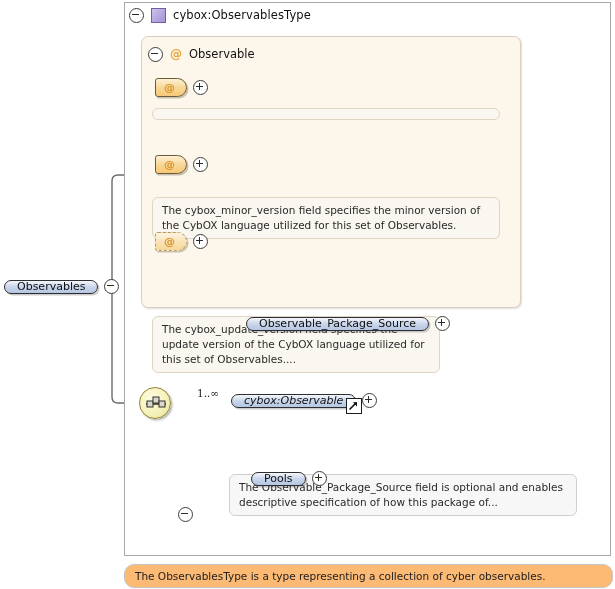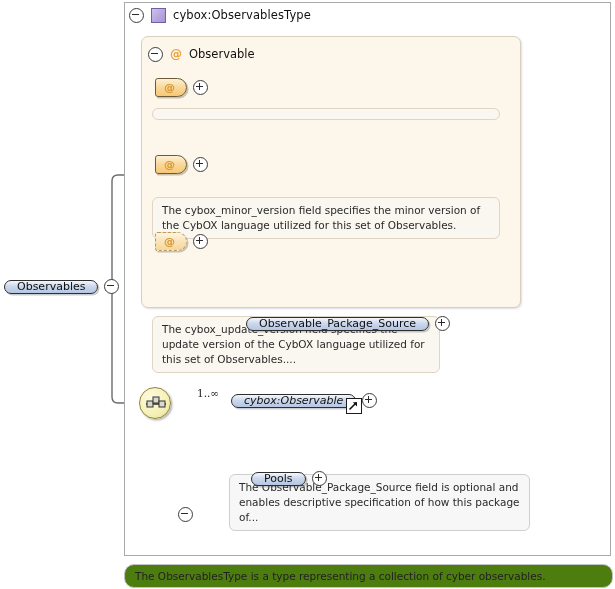--- a/index.html
+++ b/index.html
@@ -148,21 +148,21 @@
   #compositor svg{position:absolute;left:5px;top:7px;}
 
   .occurs{
     font-size:10.5px;color:#1b1b1b;
     font-family:"DejaVu Serif","Liberation Serif",serif;
   }
 
   
   #type-doc{
     left:124px;top:564px;width:489px;
-    background:#4d7c0f;
+    background:#fdba74;
     border:1px solid #c4c4c8;
     border-radius:10px;
     padding:4px 10px;
     font-size:10.5px;line-height:14px;color:#222;
     box-sizing:border-box;
   }
 </style>
 </head>
 <body>
 
@@ -257,21 +257,21 @@
   </div>
   <span class="abs ctrl" style="left:178px;top:396px;"></span>
 
   
   <div class="abs elem-row" style="left:246px;top:316px;">
     <span class="elem-pill">
       <span>Observable_Package_Source</span>
     </span>
     <span class="ctrl plus"></span>
   </div>
-  <div class="abs doc white" style="left:229px;top:345px;width:301px;">
+  <div class="abs doc white" style="left:229px;top:345px;width:348px;">
     <span class="notch"></span>
     <span>The Observable_Package_Source field is optional and enables descriptive specification of how this package of...</span>
   </div>
 
   
   <span class="abs occurs" style="left:197px;top:387px;">1..∞</span>
   <div class="abs elem-row" style="left:231px;top:393px;font-style:italic;">
     <span class="elem-pill">
       <span>cybox:Observable</span>
       <span class="ref-badge">

